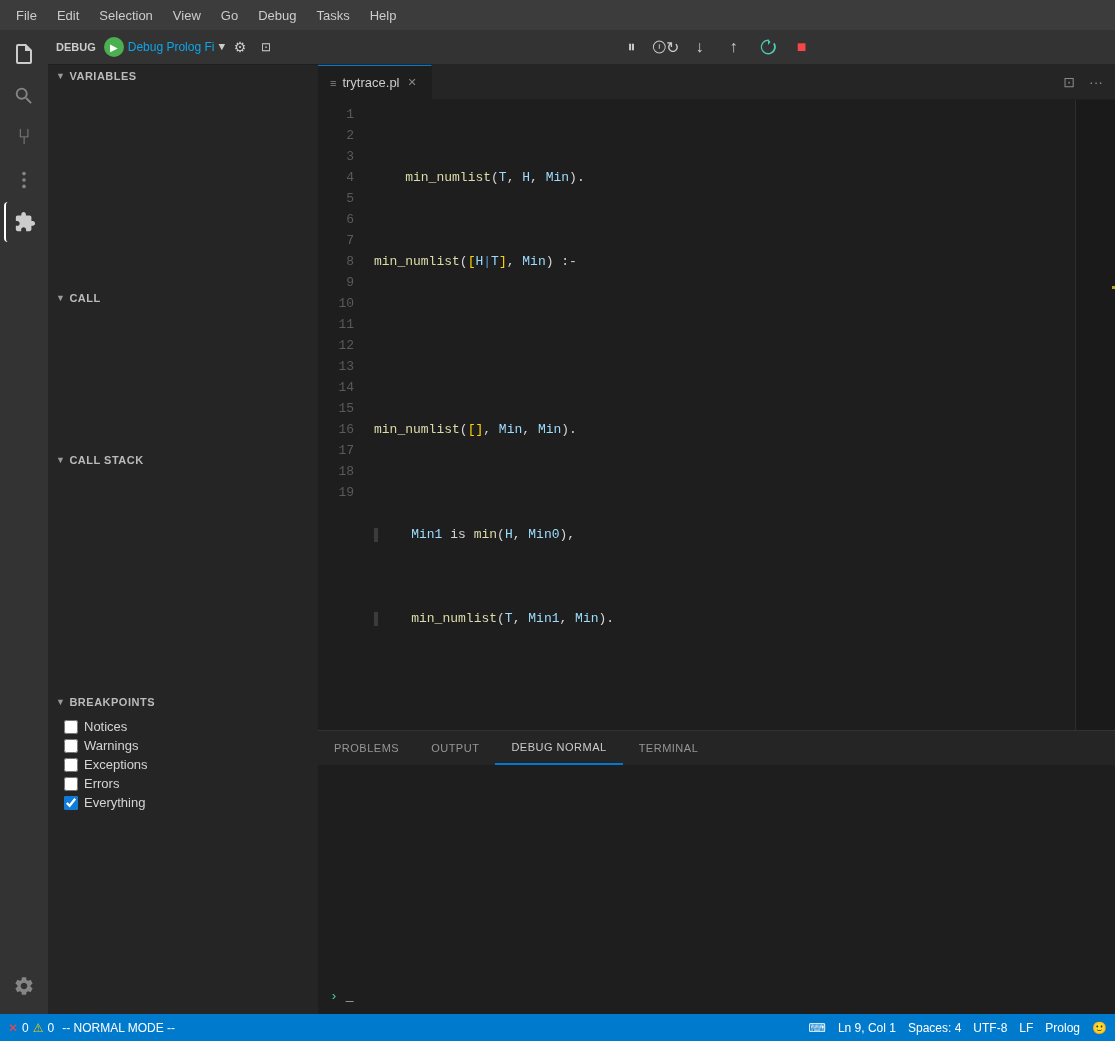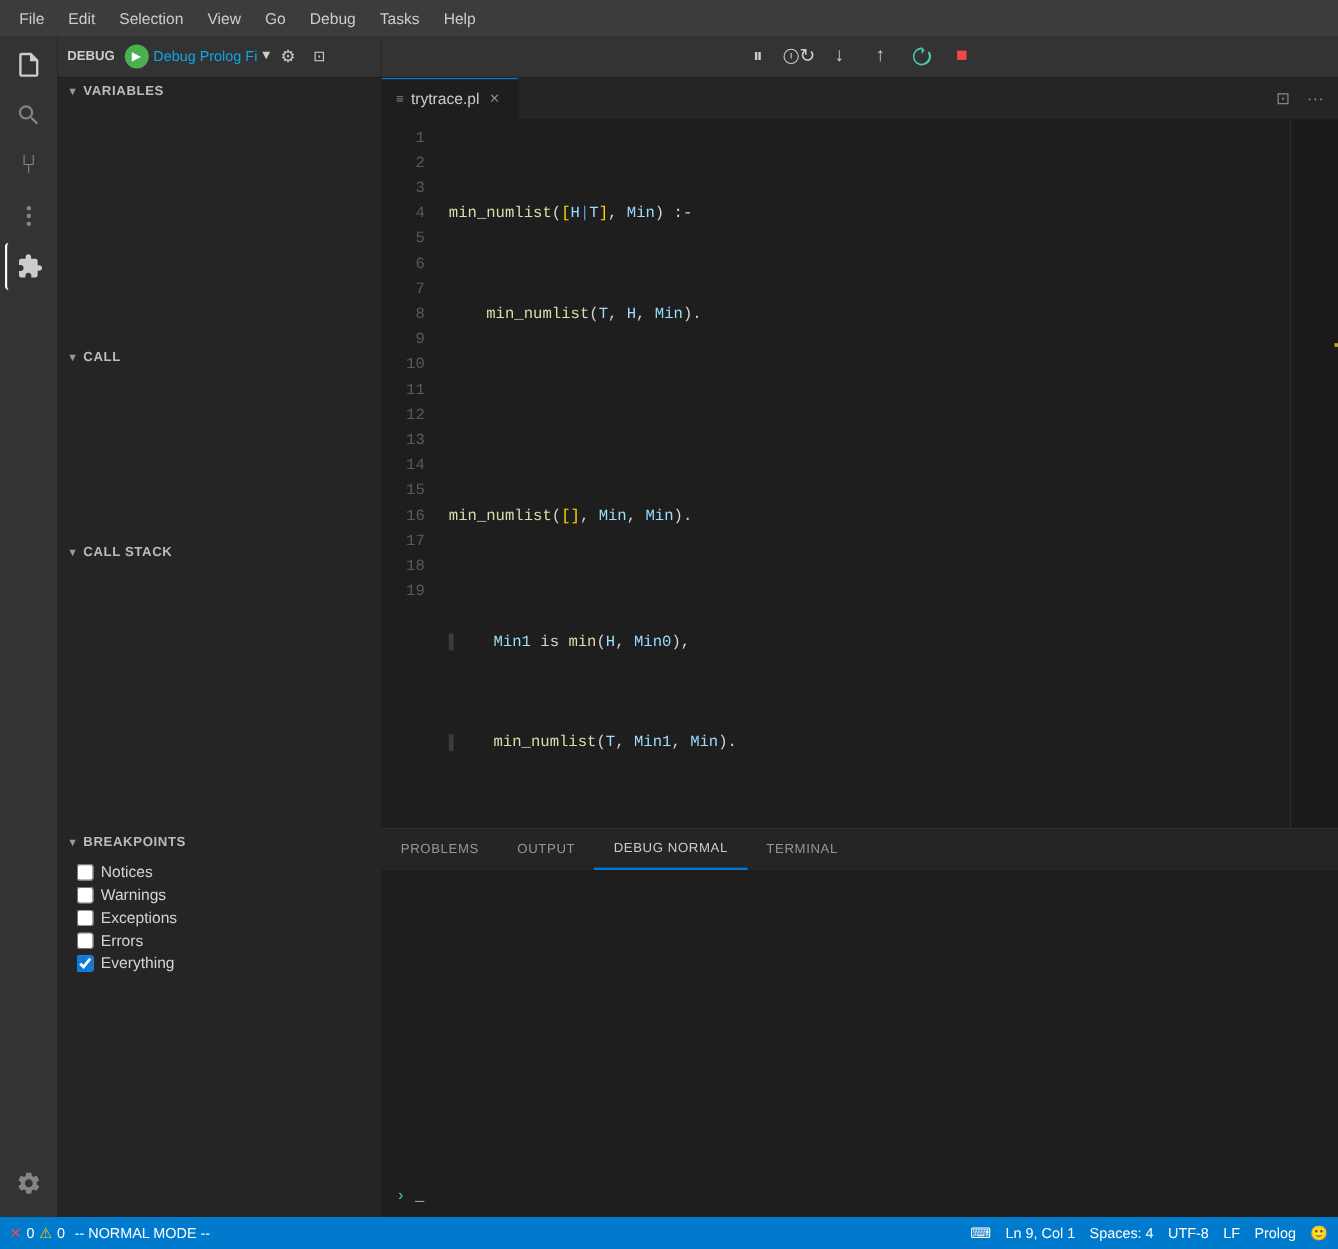--- a/index.html
+++ b/index.html
@@ -306,21 +306,21 @@
       position: relative;
     }
     .fn { color: #dcdcaa; }
     .var { color: #9cdcfe; }
     .op { color: #d4d4d4; }
     .pipe { color: #569cd6; }
     .bracket { color: #ffd700; }
 
     
     .bottom-panel {
-      height: 324px;
+      height: 284px;
       background: #1e1e1e;
       display: flex;
       flex-direction: column;
       border-top: 1px solid #333;
       text-align: right;
     }
     .bottom-tabs {
       height: 35px;
       background: #252526;
       display: flex;
@@ -536,23 +536,23 @@
           <div>13</div>
           <div>14</div>
           <div>15</div>
           <div>16</div>
           <div>17</div>
           <div>18</div>
           <div>19</div>
         </div>
         <div class="code-lines">
           
+          <span class="code-line"><span class="op">    </span><span class="fn">min_numlist</span><span class="op">(</span><span class="var">T</span><span class="op">, </span><span class="var">H</span><span class="op">, </span><span class="var">Min</span><span class="op">).</span></span>
+          
           <span class="code-line"><span class="fn">min_numlist</span><span class="op">(</span><span class="bracket">[</span><span class="var">H</span><span class="pipe">|</span><span class="var">T</span><span class="bracket">]</span><span class="op">, </span><span class="var">Min</span><span class="op">) :-</span></span>
-          
-          <span class="code-line"><span class="op">    </span><span class="fn">min_numlist</span><span class="op">(</span><span class="var">T</span><span class="op">, </span><span class="var">H</span><span class="op">, </span><span class="var">Min</span><span class="op">).</span></span>
           
           <span class="code-line"></span>
           
           <span class="code-line"><span class="fn">min_numlist</span><span class="op">(</span><span class="bracket">[]</span><span class="op">, </span><span class="var">Min</span><span class="op">, </span><span class="var">Min</span><span class="op">).</span></span>
           
           
           <span class="code-line"><span style="display:inline-block;width:4px;background:#3c3c3c;height:14px;vertical-align:middle;margin-right:2px;"></span><span class="op">    </span><span class="var">Min1</span><span class="op"> is </span><span class="fn">min</span><span class="op">(</span><span class="var">H</span><span class="op">, </span><span class="var">Min0</span><span class="op">),</span></span>
           
           <span class="code-line"><span style="display:inline-block;width:4px;background:#3c3c3c;height:14px;vertical-align:middle;margin-right:2px;"></span><span class="op">    </span><span class="fn">min_numlist</span><span class="op">(</span><span class="var">T</span><span class="op">, </span><span class="var">Min1</span><span class="op">, </span><span class="var">Min</span><span class="op">).</span></span>
           

